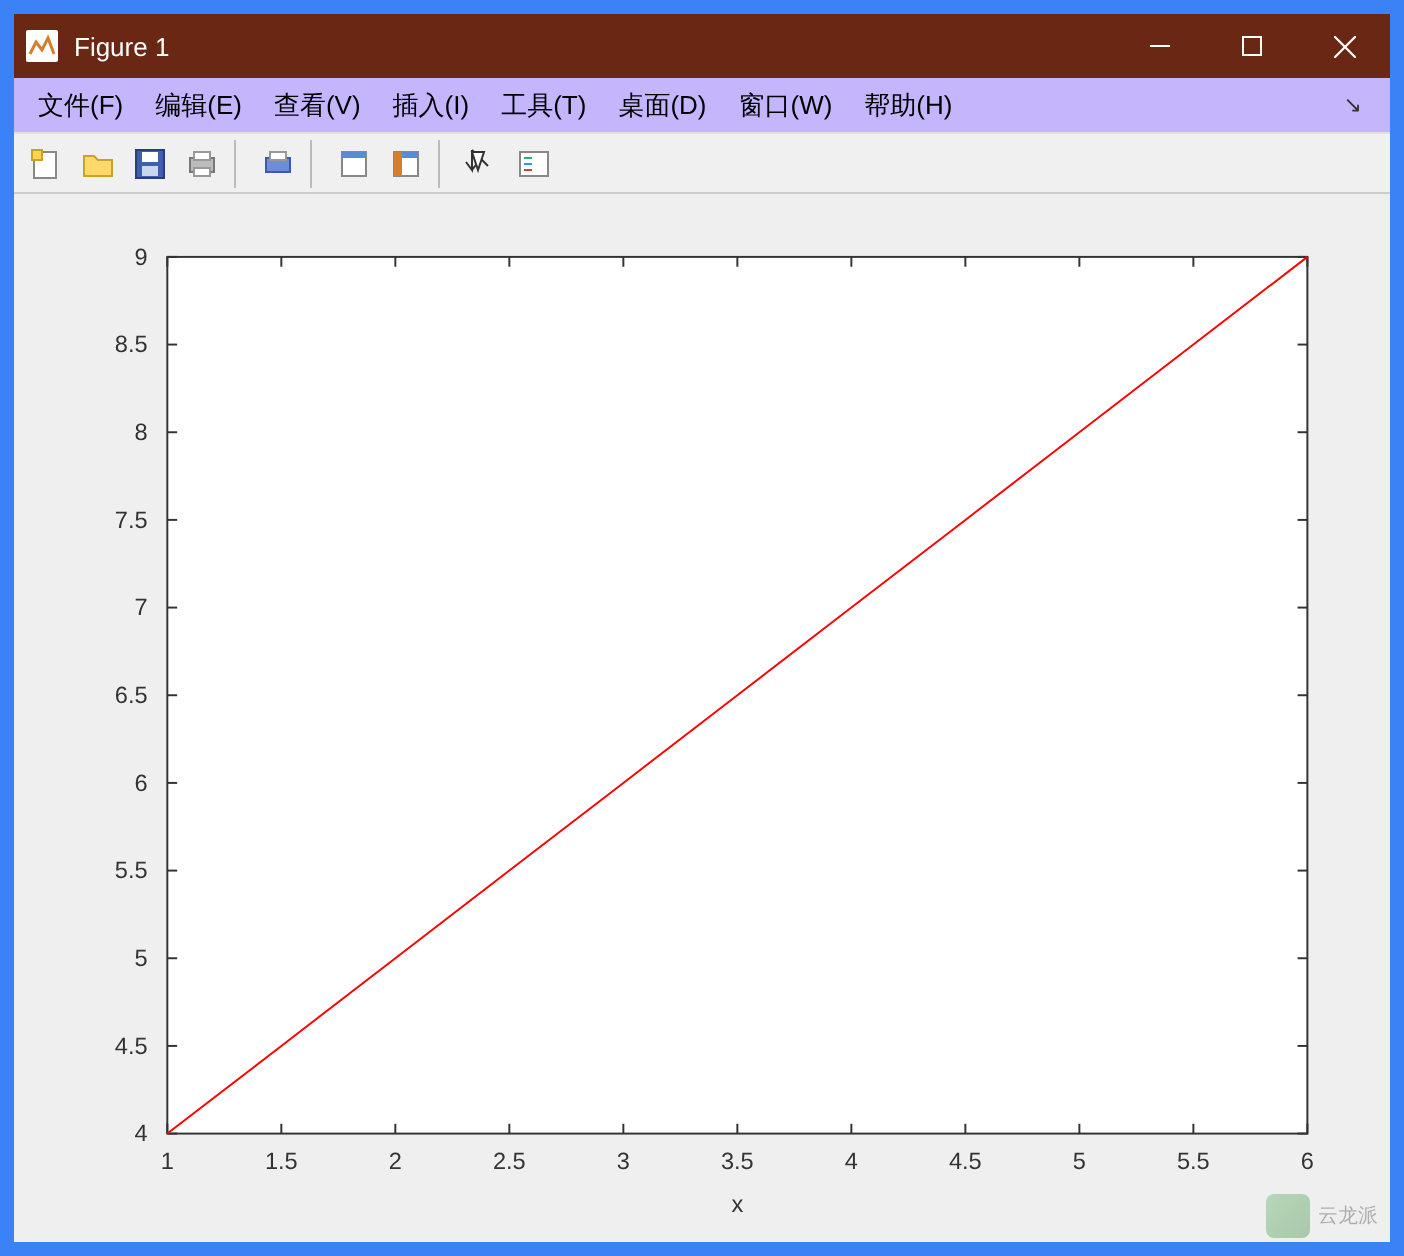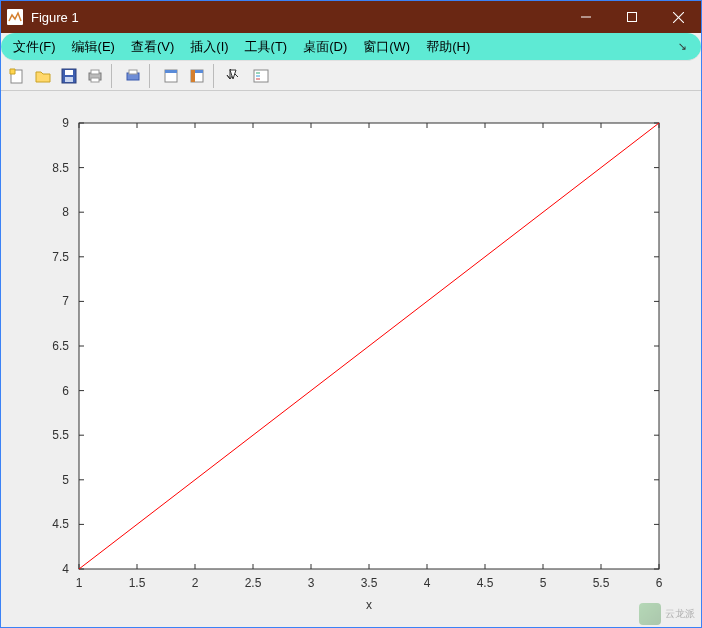--- a/index.html
+++ b/index.html
@@ -1,26 +1,26 @@
 <!DOCTYPE html>
 <html><head>
   <meta charset="utf-8">
   <style>
     * { margin: 0; padding: 0; box-sizing: border-box; }
     body { width: 702px; height: 628px; font-family: "Microsoft YaHei", "Segoe UI", sans-serif; overflow: hidden; }
-    .window { width: 702px; height: 628px; border: 1px solid #3b82f6; display: flex; flex-direction: column; background: #f0f0f0; }
+    .window { width: 702px; height: 628px; border: 7px solid #3b82f6; display: flex; flex-direction: column; background: #f0f0f0; }
     
     .titlebar { height: 32px; background: #6a2713; color: #fff; display: flex; align-items: center; padding-left: 6px; font-size: 13px; }
     .titlebar .icon { width: 16px; height: 16px; margin-right: 8px; display: inline-flex; }
     .titlebar .title { flex: 1; }
     .win-btn { width: 46px; height: 32px; display: inline-flex; align-items: center; justify-content: center; color: #fff; font-size: 12px; }
     .win-btn.close { width: 46px; }
     .win-btn svg { display: block; }
     
-    .menubar { height: 28px; background: #5eead4; display: flex; align-items: center; padding: 0 4px; font-size: 13px; position: relative; border-bottom: 1px solid #e0e0e0; border-radius: 14px; }
+    .menubar { height: 28px; background: #c4b5fd; display: flex; align-items: center; padding: 0 4px; font-size: 13px; position: relative; border-bottom: 1px solid #e0e0e0; }
     .menu-item { padding: 4px 8px; cursor: default; }
     .menu-spacer { flex: 1; }
     .menu-arrow { padding: 0 10px; font-size: 11px; color: #333; }
     
     .toolbar { height: 30px; background: #f0f0f0; display: flex; align-items: center; padding: 2px 4px; gap: 2px; border-bottom: 1px solid #ccc; }
     .tool-btn { width: 24px; height: 24px; display: inline-flex; align-items: center; justify-content: center; border: 1px solid transparent; }
     .tool-sep { width: 6px; height: 24px; border-left: 1px solid #bbb; margin: 0 2px; }
     
     .plot-area { flex: 1; background: #efefef; position: relative; }
     .plot-svg { position: absolute; inset: 0; }

